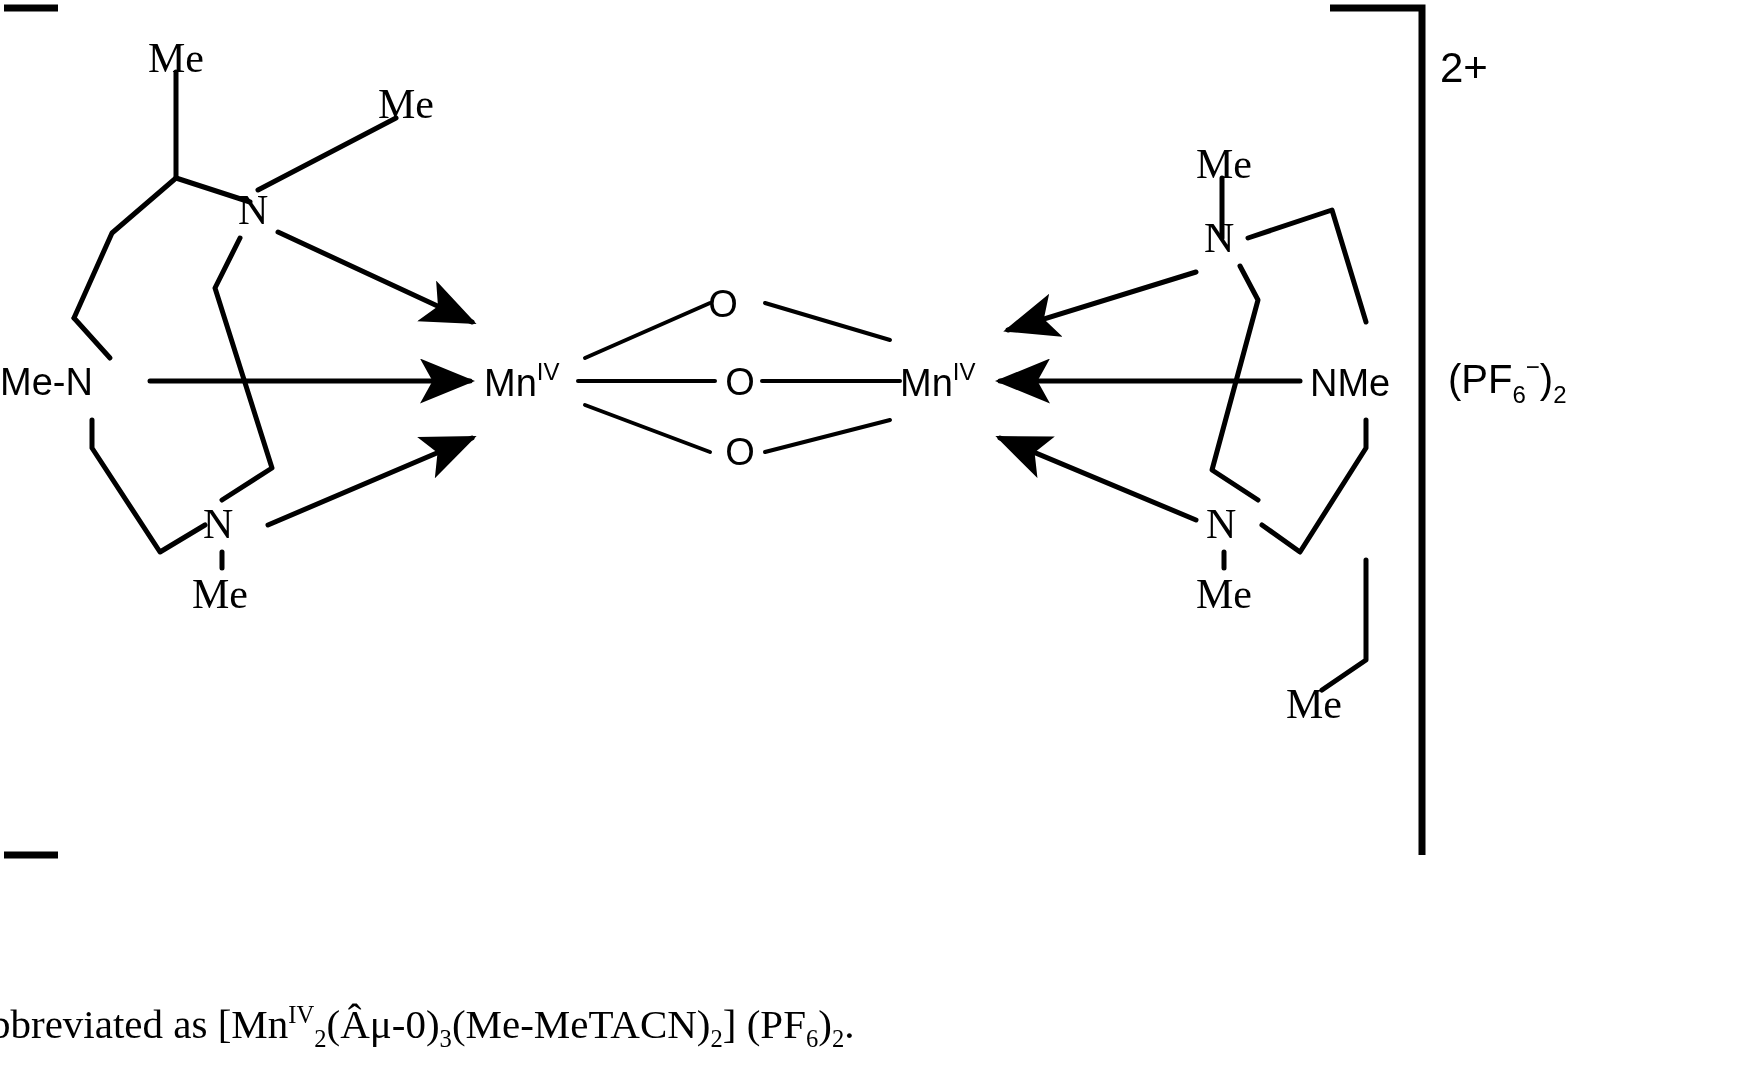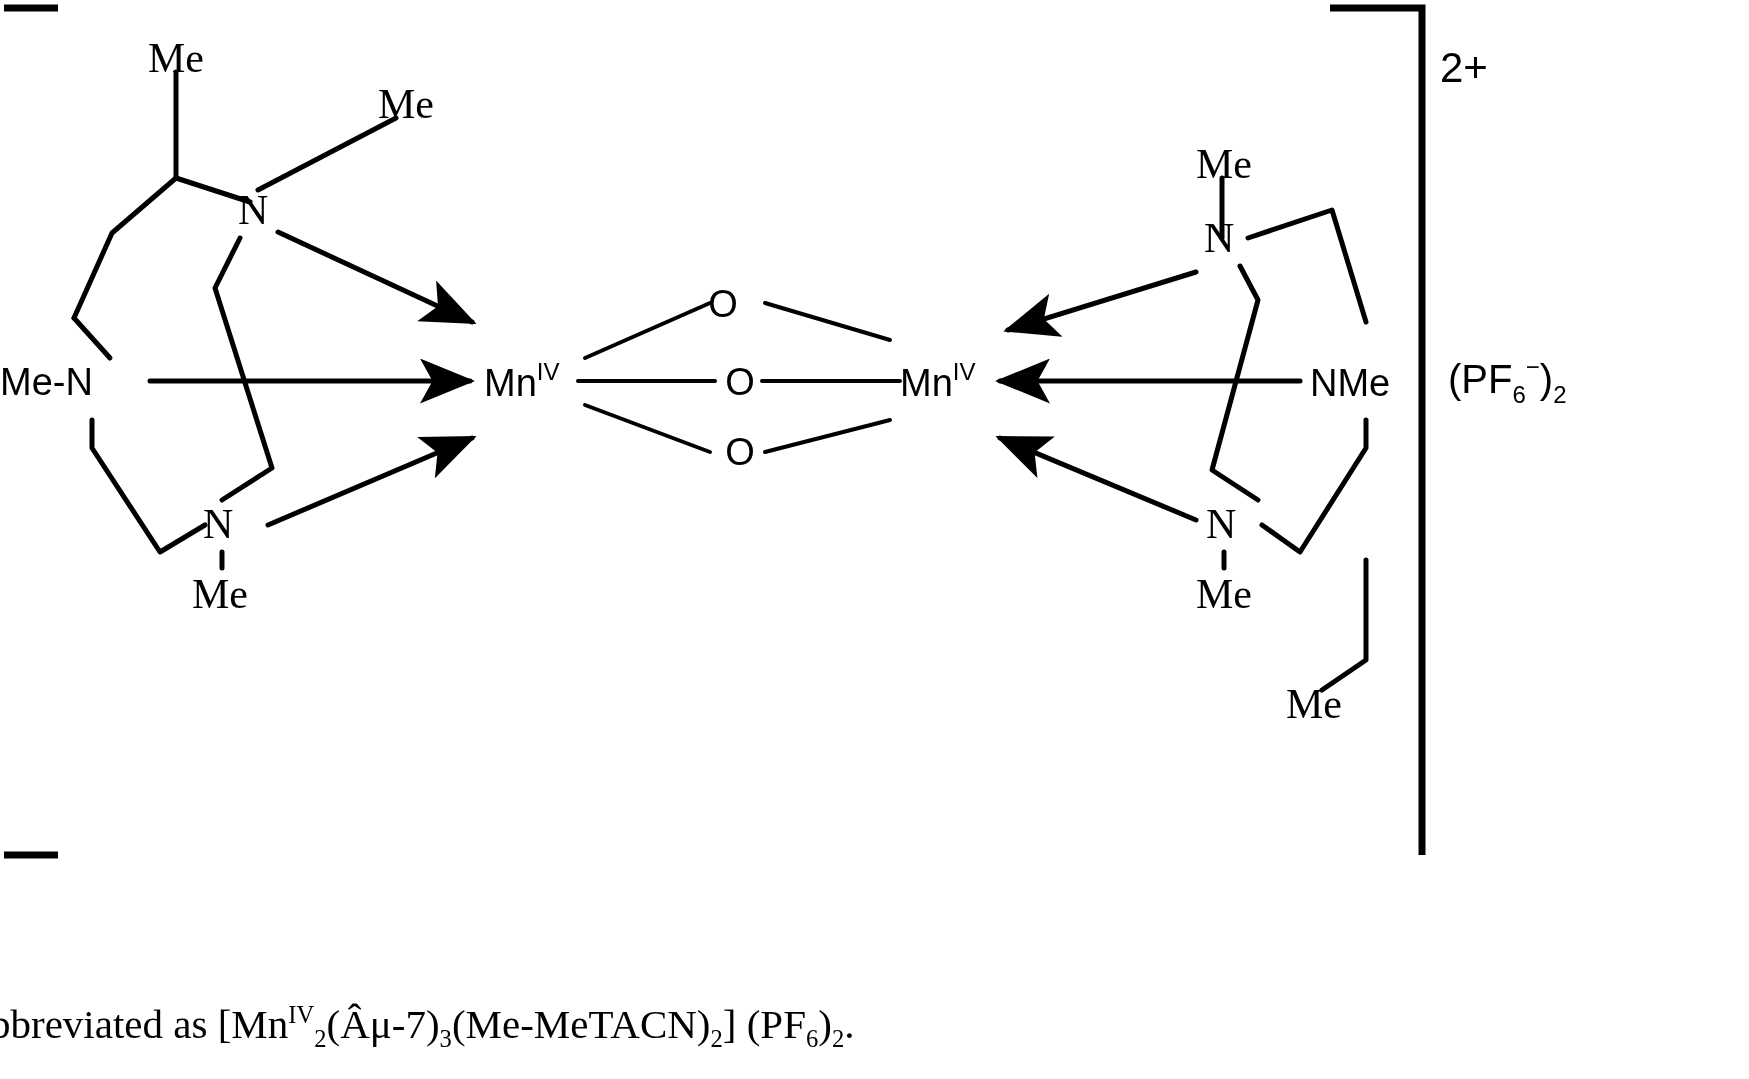--- a/index.html
+++ b/index.html
@@ -190,16 +190,16 @@
 
     <path class="bond" marker-end="url(#arrowhead)" d="M 1196 272 L 1008 330"></path>
 
     <path class="bond" marker-end="url(#arrowhead)" d="M 1300 381 L 1000 381"></path>
 
     <path class="bond" marker-end="url(#arrowhead)" d="M 1196 520 L 1000 438"></path>
 
   </svg>
 
   <div class="caption">
-    <span>bbreviated as [Mn</span><sup>IV</sup><sub>2</sub><span>(Âμ-7)</span><sub>3</sub><span>(Me-MeTACN)</span><sub>2</sub><span>] (PF</span><sub>6</sub><span>)</span><sub>2</sub><span>.</span>
+    <span>bbreviated as [Mn</span><sup>IV</sup><sub>2</sub><span>(Âμ-0)</span><sub>3</sub><span>(Me-MeTACN)</span><sub>2</sub><span>] (PF</span><sub>6</sub><span>)</span><sub>2</sub><span>.</span>
   </div>
 
 </div>
 
 </body></html>

